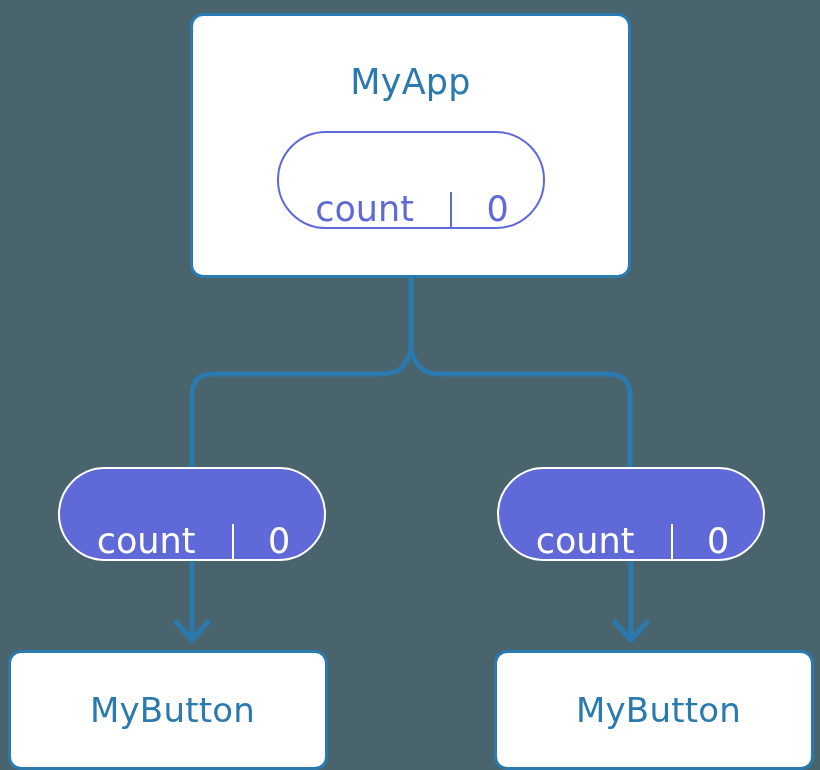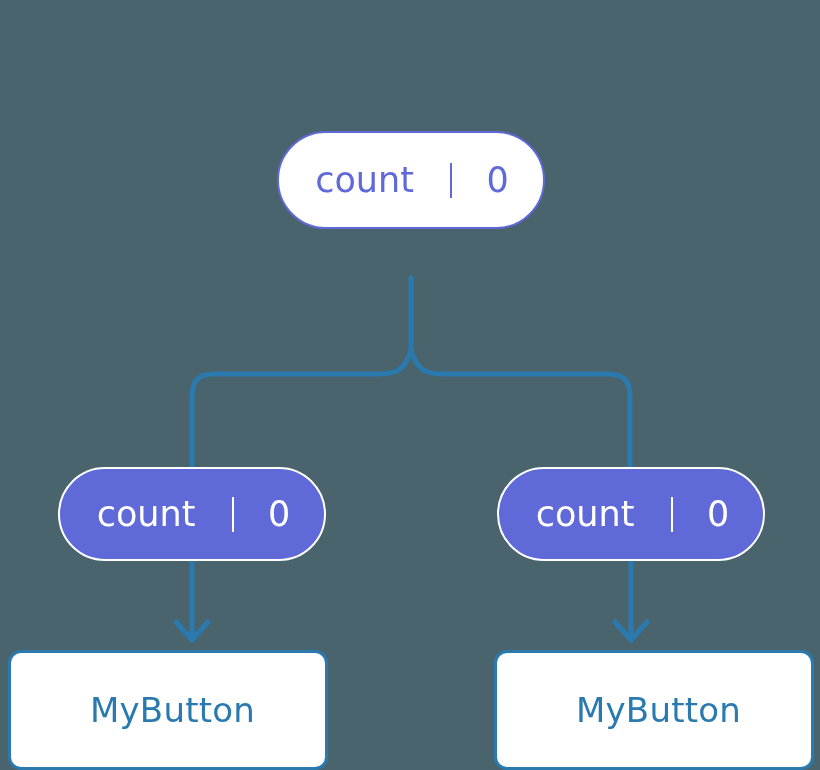--- a/index.html
+++ b/index.html
@@ -67,21 +67,21 @@
     padding-left: 9px;
   }
   #button-box-left  { left: 8px;   top: 650px; }
   #button-box-right { left: 494px; top: 650px; }
   .button-box .comp-title { font-size: 34px; }
 
   
   .pill {
     position: absolute;
     display: flex;
-    align-items: center;
+    align-items: flex-end;
     border-radius: 999px;
     box-sizing: border-box;
     overflow: hidden;
   }
   .pill .pill-key,
   .pill .pill-val {
     display: flex;
     align-items: center;
     justify-content: center;
     font-size: 35px;
@@ -139,20 +139,23 @@
 
     <path d="M 411 351 C 418 371 426 374 444 374 L 608 374 C 624 374 630 381 630 397 L 630 467" fill="none" stroke="#2a7ab0" stroke-width="5" stroke-linecap="round" stroke-linejoin="round"></path>
 
     <path d="M 192 562 L 192 640" fill="none" stroke="#2a7ab0" stroke-width="5" stroke-linecap="round"></path>
     <path d="M 176 622 L 192 640 L 208 622" fill="none" stroke="#2a7ab0" stroke-width="5" stroke-linecap="round" stroke-linejoin="round"></path>
 
     <path d="M 631 562 L 631 640" fill="none" stroke="#2a7ab0" stroke-width="5" stroke-linecap="round"></path>
     <path d="M 615 622 L 631 640 L 647 622" fill="none" stroke="#2a7ab0" stroke-width="5" stroke-linecap="round" stroke-linejoin="round"></path>
   </svg>
 
+  <div id="app-box" class="comp-box">
+    <div class="comp-title">MyApp</div>
+  </div>
 
   <div id="app-state-pill" class="pill outline">
     <div class="pill-key">count</div>
     <div class="pill-val">0</div>
   </div>
 
   <div id="child-pill-left" class="pill filled child">
     <div class="pill-key">count</div>
     <div class="pill-val">0</div>
   </div>

